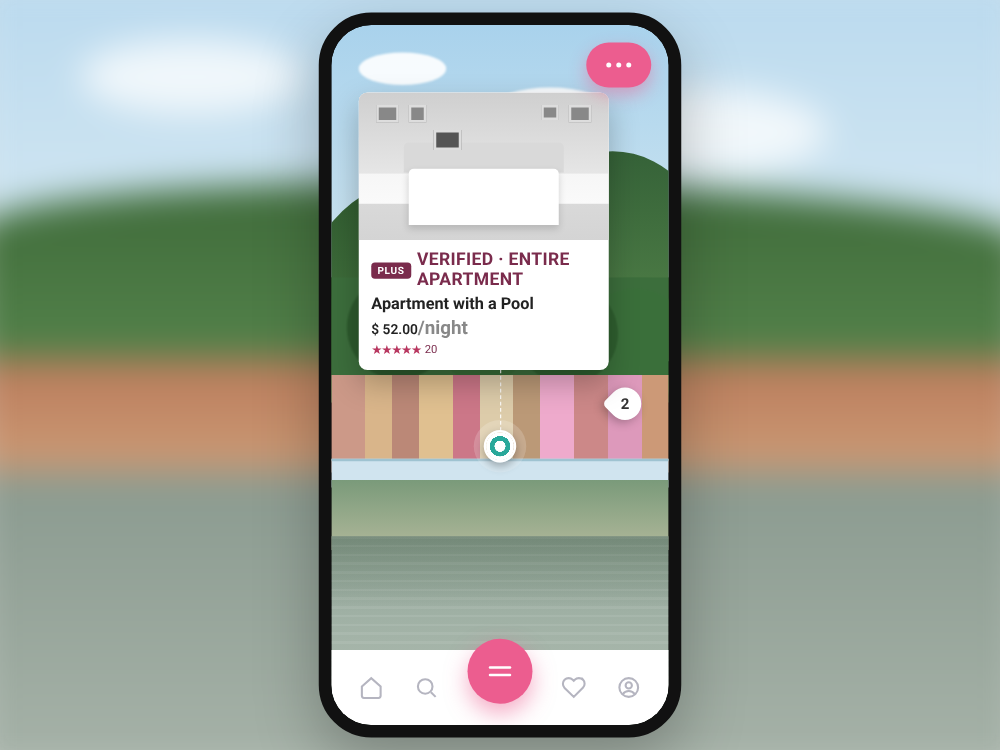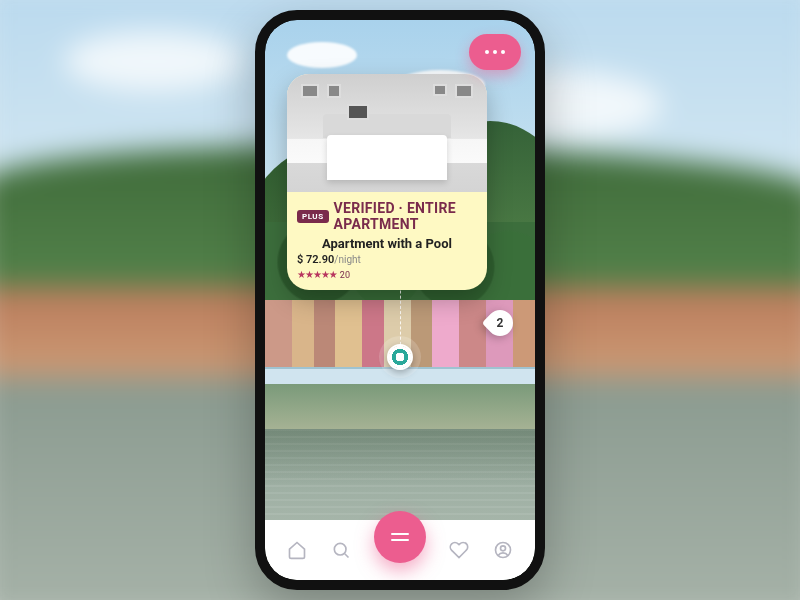--- a/index.html
+++ b/index.html
@@ -71,22 +71,22 @@
   }
   .top-btn .dots { display:flex; gap:4px; }
   .top-btn .dots span { width:4px; height:4px; border-radius:50%; background:#fff; }
 
   
   .card {
     position:absolute;
     top:54px;
     left:22px;
     width:200px;
-    background:#fef9c3;
-    border-radius:22px;
+    background:#ffffff;
+    border-radius:7px;
     box-shadow: 0 10px 24px rgba(0,0,0,0.25);
     z-index:35;
     overflow:hidden;
   }
   .card-img {
     width:100%; height:118px;
     background: linear-gradient(#e8e8e8,#d4d4d4);
     position:relative;
   }
   .card-img::before {
@@ -106,23 +106,23 @@
   .card-body { padding:8px 10px 10px; }
   .badge-row { display:flex; align-items:center; gap:5px; margin-bottom:4px; }
   .plus-badge {
     background:#7a2b4c; color:#fff;
     font-size:8px; font-weight:700; letter-spacing:0.5px;
     padding:2px 5px; border-radius:3px;
   }
   .verified {
     color:#7a2b4c; font-size:14px; font-weight:700; letter-spacing:0.3px;
   }
-  .listing-title { font-size:13px; font-weight:700; color:#222; margin-bottom:2px;text-align:center; }
+  .listing-title { font-size:13px; font-weight:700; color:#222; margin-bottom:2px; }
   .price-row { font-size:11px; color:#222; font-weight:600; margin-bottom:3px; }
-  .price-row .per { font-size:10px; color:#888; font-weight:400; }
+  .price-row .per { font-size:15px; color:#888; font-weight:700; }
   .rating-row { display:flex; align-items:center; gap:3px; font-size:9px; color:#7a2b4c; }
   .stars { color:#b8365f; letter-spacing:-1px; font-size:10px; }
 
   
   .connector {
     position:absolute;
     left:135px;
     top:250px;
     height:80px;
     width:0;
@@ -234,21 +234,21 @@
         <div class="art" style="top:30px;left:60px;width:22px;height:16px;background:#555;"></div>
       </div>
       <div class="card-body">
         <div class="badge-row">
           <span class="plus-badge">PLUS</span>
           <span class="verified">VERIFIED · ENTIRE APARTMENT</span>
         </div>
         <div class="listing-title">Apartment with a Pool</div>
         <div class="price-row">
           <span>$</span>
-          <span>72.90</span><span class="per">/night</span>
+          <span>52.00</span><span class="per">/night</span>
         </div>
         <div class="rating-row">
           <span class="stars">★★★★★</span>
           <span>20</span>
         </div>
       </div>
     </div>
 
     <div class="connector"></div>
     <div class="marker"></div>

